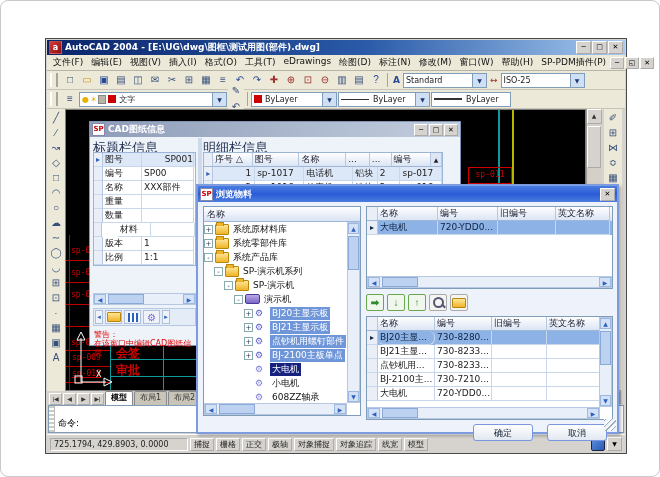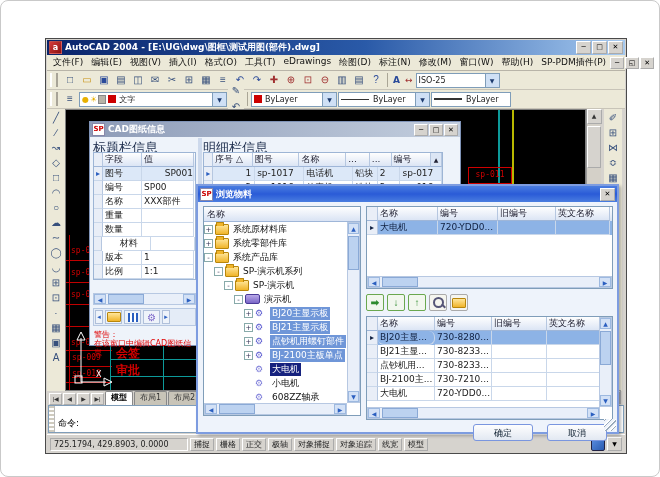--- a/index.html
+++ b/index.html
@@ -232,20 +232,24 @@
           </button>
           <button class="tbtn">
             <span class="gl">▤</span>
           </button>
           <button class="tbtn">
             <span class="gl" style="color: rgb(42, 74, 154);">?</span>
           </button>
         </span>
       <div class="tsep"></div>
       <span class="cicon" style="color:#2a4a9a;font-weight:bold">A</span>
+      <div class="combo" style="width:84px">
+        <span>Standard</span>
+        <span class="carr">▼</span>
+      </div>
       <span class="cicon" style="color:#a03030">↔</span>
       <div class="combo" style="width:84px">
         <span>ISO-25</span>
         <span class="carr">▼</span>
       </div>
     </div>
 
     <div id="tb2" class="tbrow">
       <div class="grip"></div>
       <button class="tbtn">
@@ -414,25 +418,20 @@
         <div class="ttxt">CAD图纸信息</div>
         <div class="winbtns">
           <div class="wbtn small">─</div>
           <div class="wbtn small">□</div>
           <div class="wbtn small">✕</div>
         </div>
       </div>
       <div id="leftpane">
         <div class="seclabel" style="position:absolute;left:0;top:0;padding:1px 0">标题栏信息</div>
         <div id="title-table">
-            <div class="trow thead">
-              <div class="tcell tgut" style="width: 9px;"></div>
-              <div class="tcell" style="width: 39px;">字段</div>
-              <div class="tcell" style="width: 52px;">值</div>
-            </div>
             <div class="trow sel2">
               <div class="tcell tgut" style="width: 9px;">▸</div>
               <div class="tcell" style="width: 39px;">图号</div>
               <div class="tcell" style="width: 52px; text-align: right;">SP001</div>
             </div>
             <div class="trow">
               <div class="tcell tgut" style="width: 9px;"></div>
               <div class="tcell" style="width: 39px;">编号</div>
               <div class="tcell" style="width: 52px;">SP00</div>
             </div>

